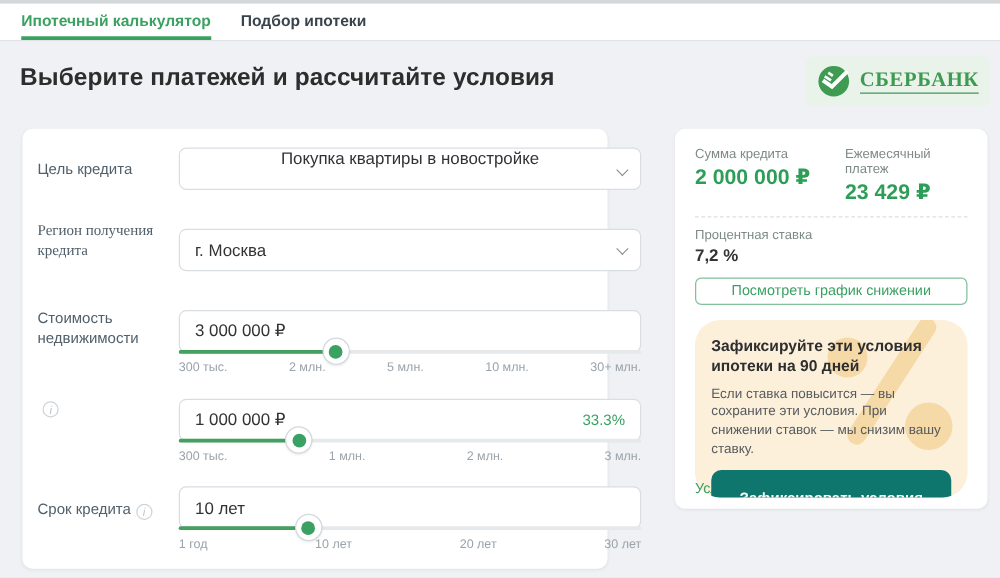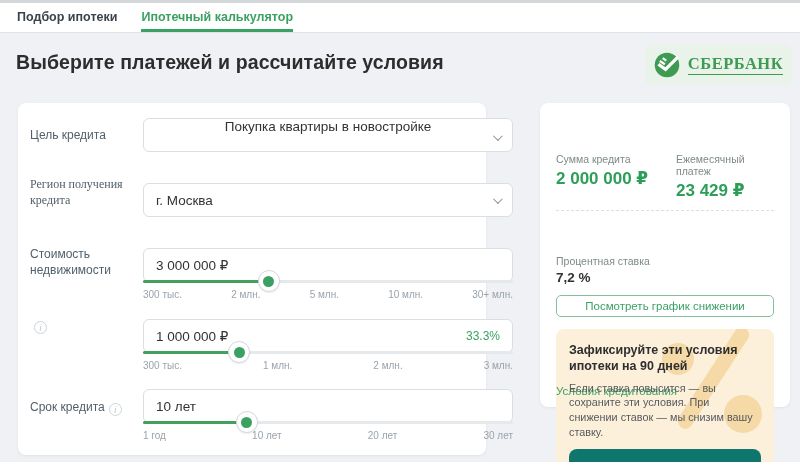--- a/index.html
+++ b/index.html
@@ -54,31 +54,31 @@
   .handle::after { content:""; width:11px; height:11px; border-radius:50%;
                    background:#3ba163; }
   .ticks { position:absolute; left:125px; width:370px; display:flex;
            justify-content:space-between; font-size:10px; color:#9aa3ab; }
   .info { display:inline-block; width:13px; height:13px; border-radius:50%;
           border:1px solid #cdd4d9; color:#bcc4ca; font-size:9px; line-height:12px;
           text-align:center; margin-left:4px; vertical-align:-2px; cursor:pointer; }
   .info::after { content:"i"; }
   
   .sum-grid { display:grid; grid-template-columns:118px 1fr; column-gap:2px; }
-  .sum-label { font-size:10.5px; color:#7e8b85; margin-bottom:3px;margin-top:36px; }
+  .sum-label { font-size:10.5px; color:#7e8b85; margin-bottom:3px; }
   .sum-value-green { font-size:17px; font-weight:bold; color:#2d9e57; }
   .sum-value-dark { font-size:13.5px; font-weight:bold; color:#333; }
   .divider { border-top:1px dashed #dbe0e4; margin:9px 0 8px; }
   .schedule-btn { margin-top:10px; width:100%; height:22px; border:1px solid #83c09b;
                   border-radius:5px; background:#fff; color:#3ba163; font-size:11.5px;
                   display:flex; align-items:center; justify-content:center;
                   cursor:pointer; }
   
   .promo { position:relative; margin-top:12px; width:100%; height:142px;
-           background:#fcf0db; border-radius:8px; padding:13px 13px 8px;
+           background:#fcf0db; border-radius:20px; padding:13px 13px 8px;
            overflow:hidden; }
   .pm { position:absolute; background:#f5d9a7; }
   .pm-bar { left:150px; top:-10px; width:15px; height:118px; border-radius:10px;
             transform:rotate(33deg); }
   .pm-c1 { left:106px; top:14px; width:32px; height:32px; border-radius:50%; }
   .pm-c2 { left:168px; top:66px; width:38px; height:38px; border-radius:50%; }
   .promo-title { position:relative; z-index:1; font-size:12.5px; font-weight:bold;
                  color:#2e2e2e; line-height:1.3; width:172px; }
   .promo-body { position:relative; z-index:1; margin-top:6px; font-size:10.8px;
                 color:#565a5e; line-height:1.38; }
@@ -90,25 +90,25 @@
                 color:#3ba163; cursor:pointer; }
 </style>
 </head>
 <body>
 
 <div class="frame">
 
   <div class="topbar"></div>
 
   <div class="header">
+    <div class="tab active">
+      <span>Ипотечный калькулятор</span>
+    </div>
     <div class="tab">
       <span>Подбор ипотеки</span>
-    </div>
-    <div class="tab active">
-      <span>Ипотечный калькулятор</span>
     </div>
   </div>
 
   <h1 class="page-title">Выберите платежей и рассчитайте условия</h1>
 
   <div class="logo-box">
     <span style="display:flex;">
       <svg width="26" height="26" viewBox="0 0 36 36">
         <circle cx="18" cy="18" r="17" fill="#3f9a52"></circle>
         <path d="M6 17 L16 24 L33 7" stroke="#fff" stroke-width="4.5" fill="none"></path>

